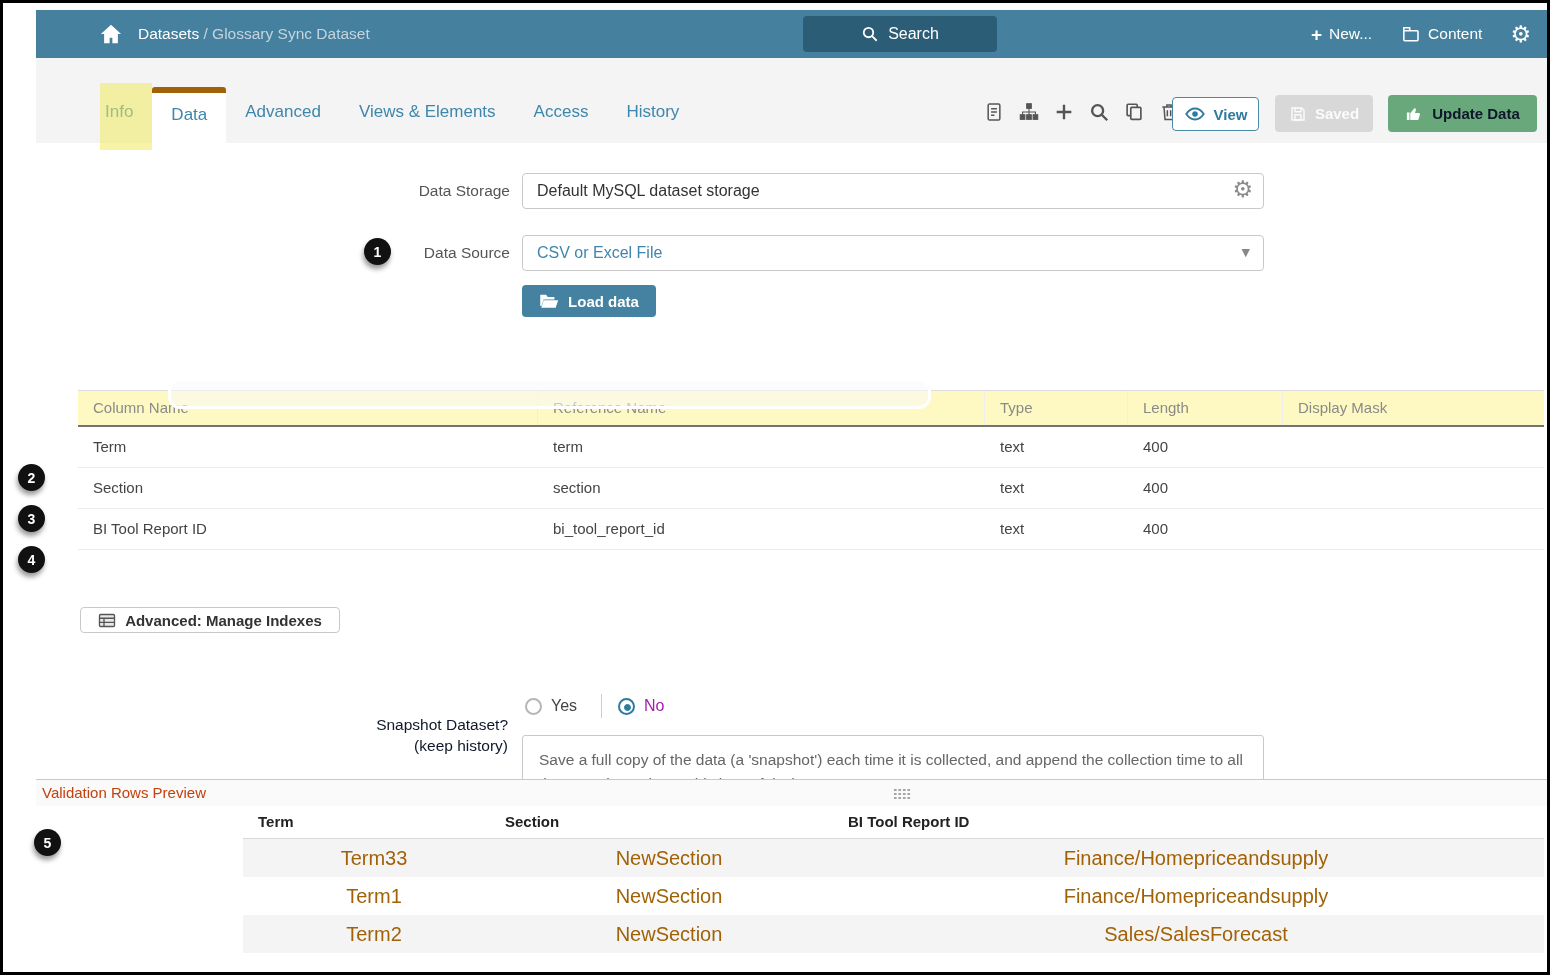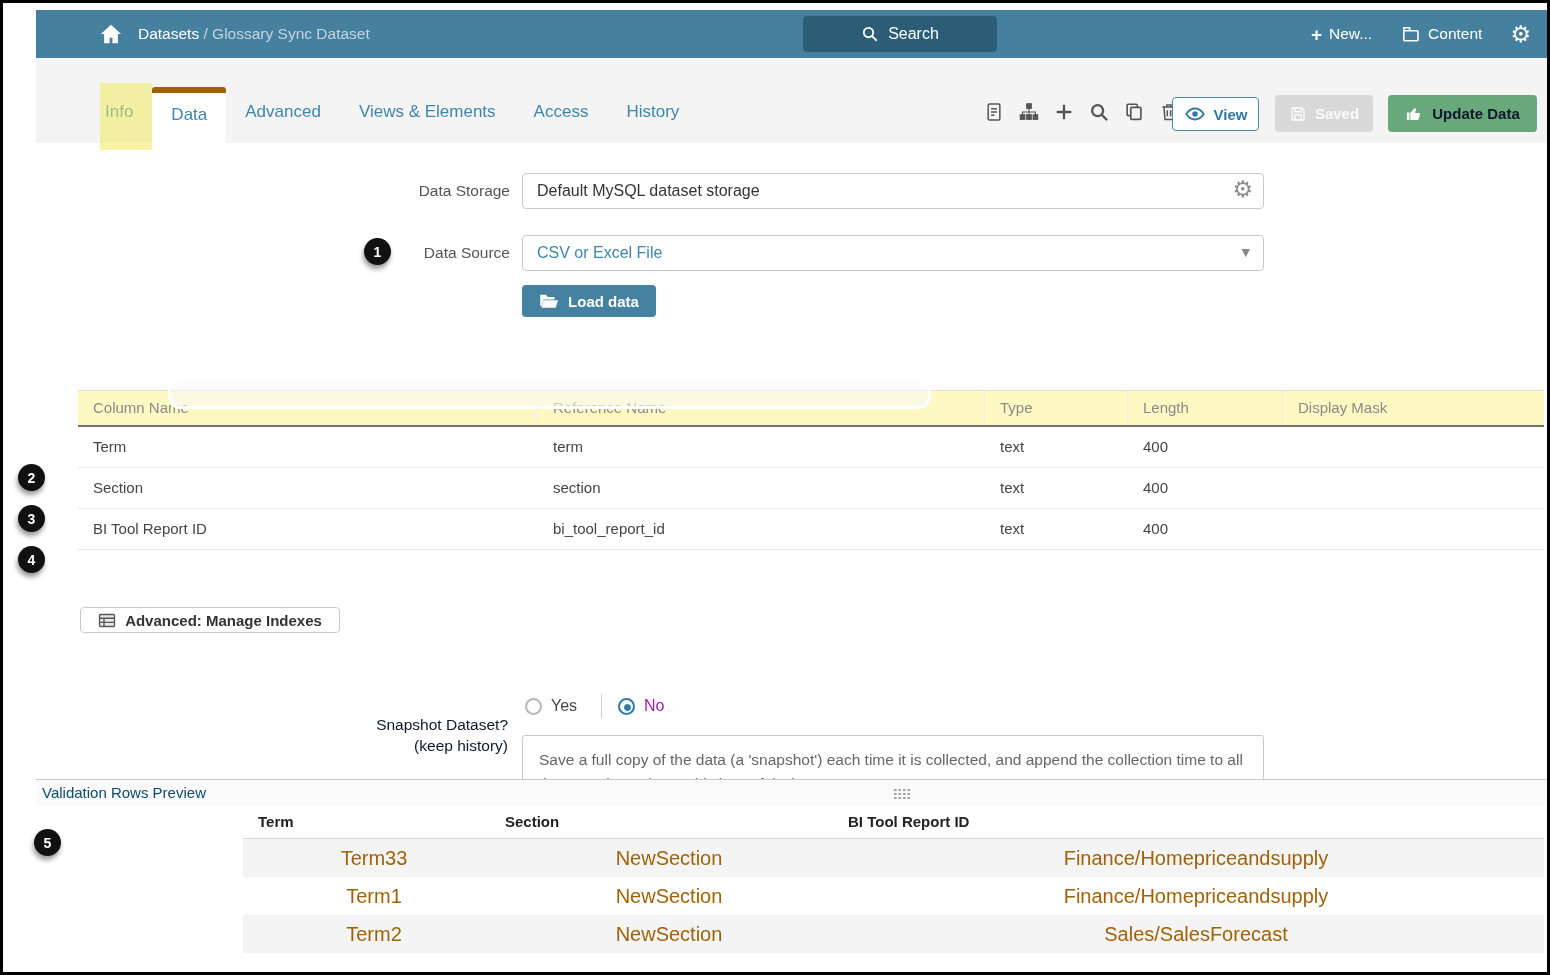--- a/index.html
+++ b/index.html
@@ -75,21 +75,21 @@
   #radio-yes{left:525px;top:698px;}
   #lbl-yes{left:551px;top:697px;font-size:16px;color:#444;}
   #radio-divider{left:601px;top:694px;width:1px;height:24px;background:#ccc;}
   #radio-no{left:618px;top:698px;}
   #lbl-no{left:644px;top:697px;font-size:16px;color:#a21caf;}
   #snapshot-help{left:522px;top:735px;width:708px;height:44px;border:1px solid #c9c9c9;border-radius:3px;
       padding:12px 16px 0 16px;font-size:15.5px;color:#666;line-height:24px;overflow:hidden;background:#fff;}
 
   
   #vp-strip{left:36px;top:779px;width:1511px;height:26px;background:#fafafa;border-top:1px solid #c9c9c9;z-index:3;}
-  #vp-title{position:absolute;left:6px;top:0;line-height:26px;font-size:15px;color:#0c4a6e;}
+  #vp-title{position:absolute;left:6px;top:0;line-height:26px;font-size:15px;color:#c2410c;}
   #vp-drag{position:absolute;left:857px;top:8px;width:18px;height:11px;cursor:row-resize;
       background-image:radial-gradient(#a5a5a5 1.1px, transparent 1.3px);background-size:4.5px 4px;}
   #vp-table{left:243px;top:805px;width:1301px;z-index:2;}
   .vp-grid{display:grid;grid-template-columns:247px 343px 1fr;}
   #vp-head .cell{height:33px;line-height:33px;padding-left:15px;font-size:15px;font-weight:bold;color:#222;
       border-bottom:1px solid #d9d9d9;}
   .vp-row .cell{height:38px;line-height:38px;padding-left:15px;font-size:20px;color:#a16207;text-align:center;}
   .vp-row.odd .cell{background:#f4f4f4;}
 
   

